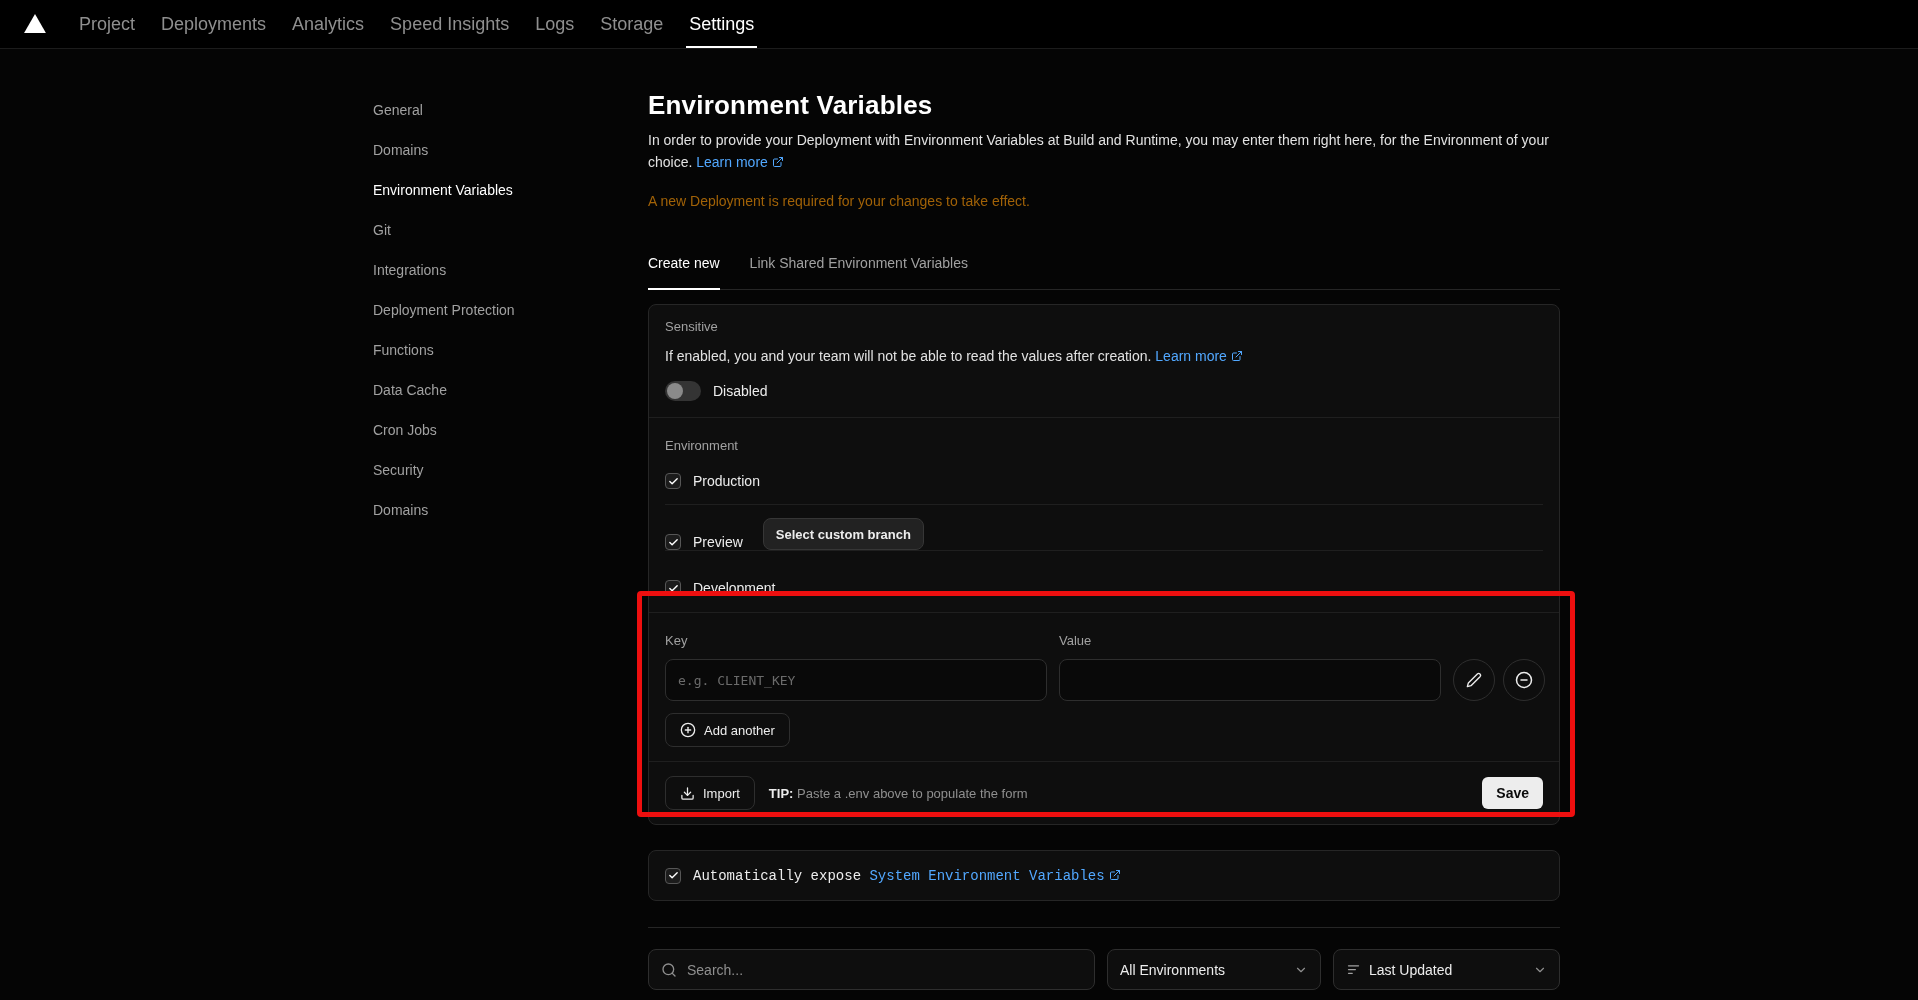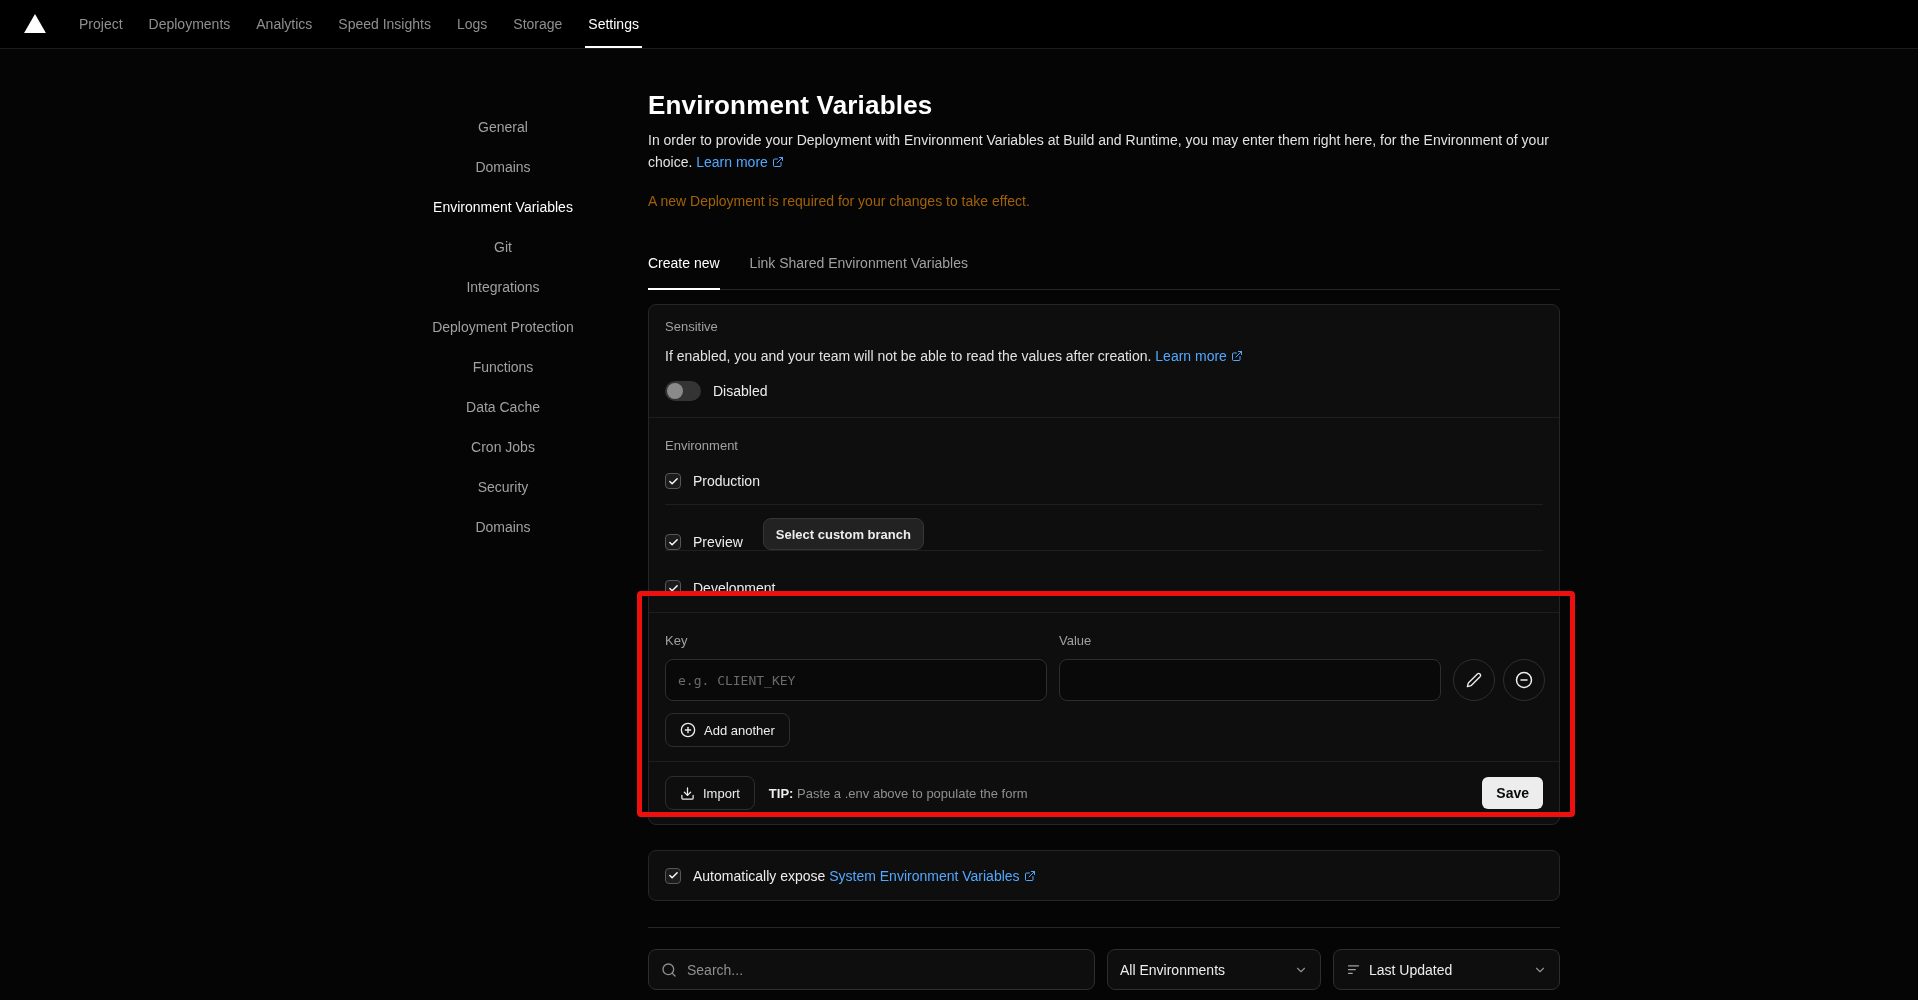--- a/index.html
+++ b/index.html
@@ -12,29 +12,29 @@
 
   
   .topnav {
     position:absolute; top:0; left:0; right:0; height:49px;
     background:#000; border-bottom:1px solid #1c1c1c;
     display:flex; align-items:stretch; padding-left:24px;
   }
   .logo { display:flex; align-items:center; margin-right:20px; }
   .nav-item {
     display:flex; align-items:center; padding:0 13px;
-    font-size:14px; color:#8f8f8f; position:relative; cursor:pointer; white-space:nowrap;
+    font-size:18px; color:#8f8f8f; position:relative; cursor:pointer; white-space:nowrap;
   }
   .nav-item.active { color:#fff; }
   .nav-item.active::after {
     content:""; position:absolute; left:10px; right:10px; bottom:0; height:2px; background:#fff;
   }
 
   
-  .sidebar { position:absolute; left:373px; top:117px; width:260px; display:flex; flex-direction:column; gap:20px;align-items:center; }
+  .sidebar { position:absolute; left:373px; top:100px; width:260px; display:flex; flex-direction:column; gap:20px; }
   .side-item { font-size:14px; line-height:20px; color:#a1a1a1; cursor:pointer; }
   .side-item.active { color:#fff; }
 
   
   .main { position:absolute; left:648px; top:49px; width:912px; }
   .page-title { margin:40px 0 0; font-size:26px; line-height:32px; font-weight:700; color:#fff; letter-spacing:.2px; }
   .intro { margin-top:8px; font-size:14px; line-height:22px; color:#e2e2e2; }
   .deploy-note { margin-top:18px; font-size:14px; line-height:20px; color:#a16207; }
   a.link { color:#52a8ff; text-decoration:none; cursor:pointer; }
   .ext-icon { display:inline-block; vertical-align:-1px; margin-left:4px; color:#52a8ff; }
@@ -98,21 +98,21 @@
   .tip { margin-left:14px; font-size:13px; color:#8f8f8f; }
   .tip .tip-strong { color:#ededed; font-weight:700; }
   .save-btn {
     margin-left:auto; height:32px; padding:0 14px; background:#ededed; color:#0a0a0a; border:none;
     border-radius:6px; font-size:14px; font-weight:600; cursor:pointer; font-family:inherit;
   }
 
   
   .system-card {
     margin-top:25px; border:1px solid #262626; border-radius:8px; background:#0e0e0e;
-    height:51px; display:flex; align-items:center; padding:0 16px; gap:12px; font-size:14px;
+    height:51px; display:flex; align-items:center; padding:0 16px; gap:12px; font-size:14px;font-family:Liberation Mono, monospace;
   }
   .hr { margin-top:26px; border-top:1px solid #262626; height:0; }
   .filter-row { margin-top:21px; display:flex; gap:12px; }
   .search-box {
     width:447px; height:41px; background:#0e0e0e; border:1px solid #2e2e2e; border-radius:8px;
     display:flex; align-items:center; padding:0 12px; gap:8px; color:#8f8f8f;
   }
   .search-box input {
     flex:1; background:transparent; border:none; outline:none; color:#ededed; font-size:14px; font-family:inherit;
   }

